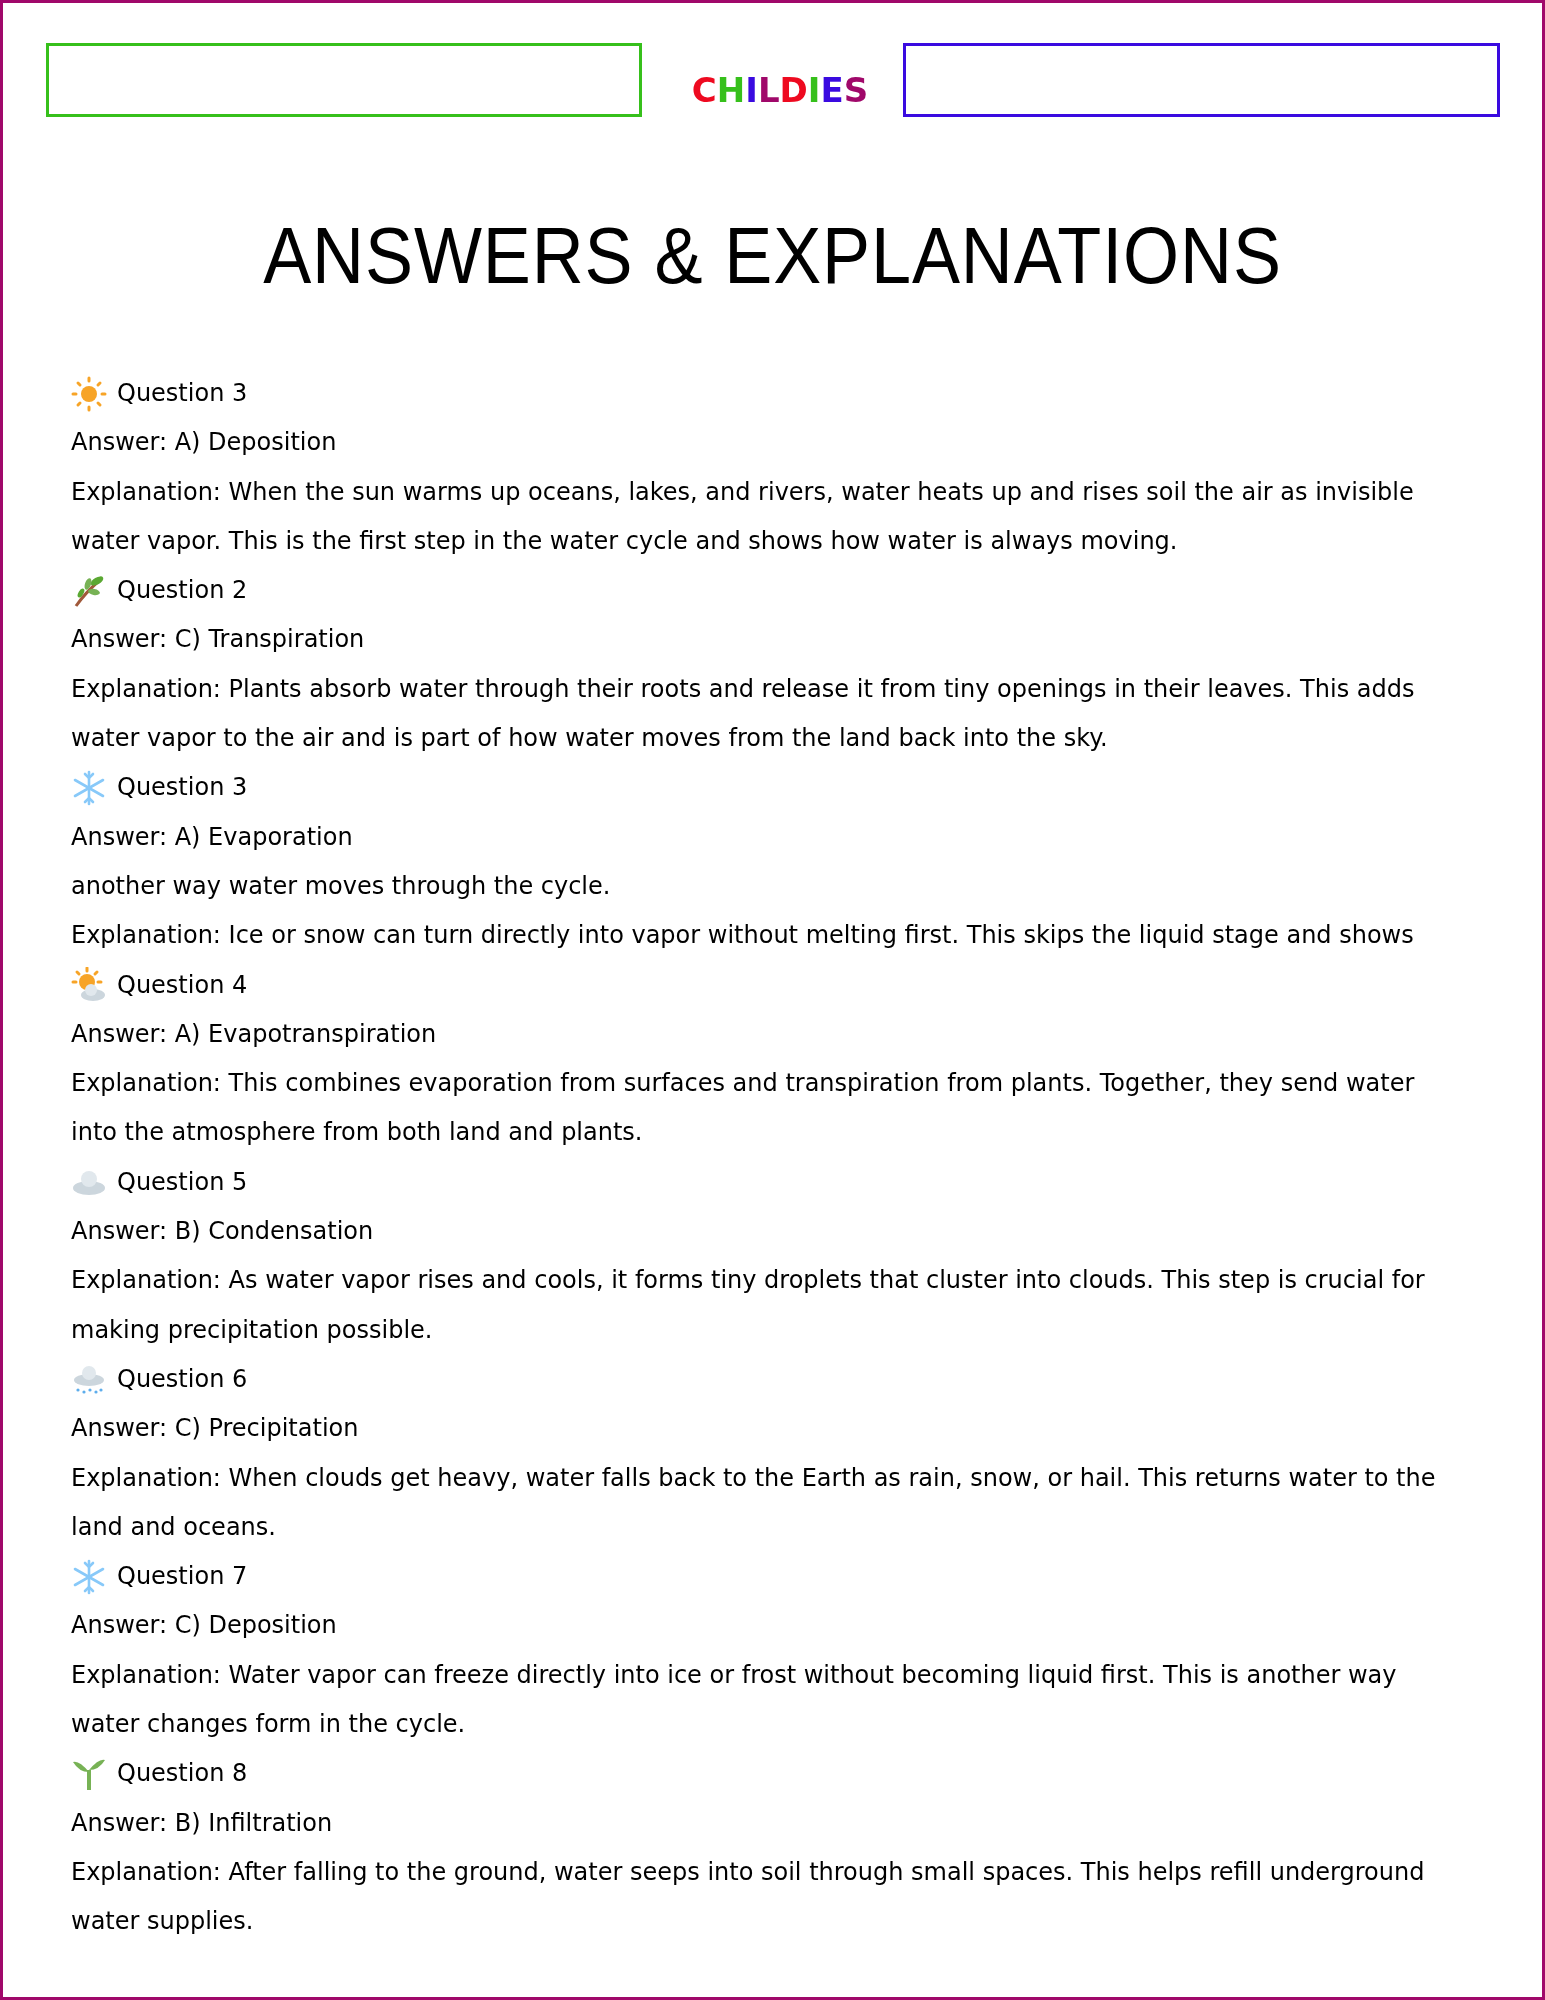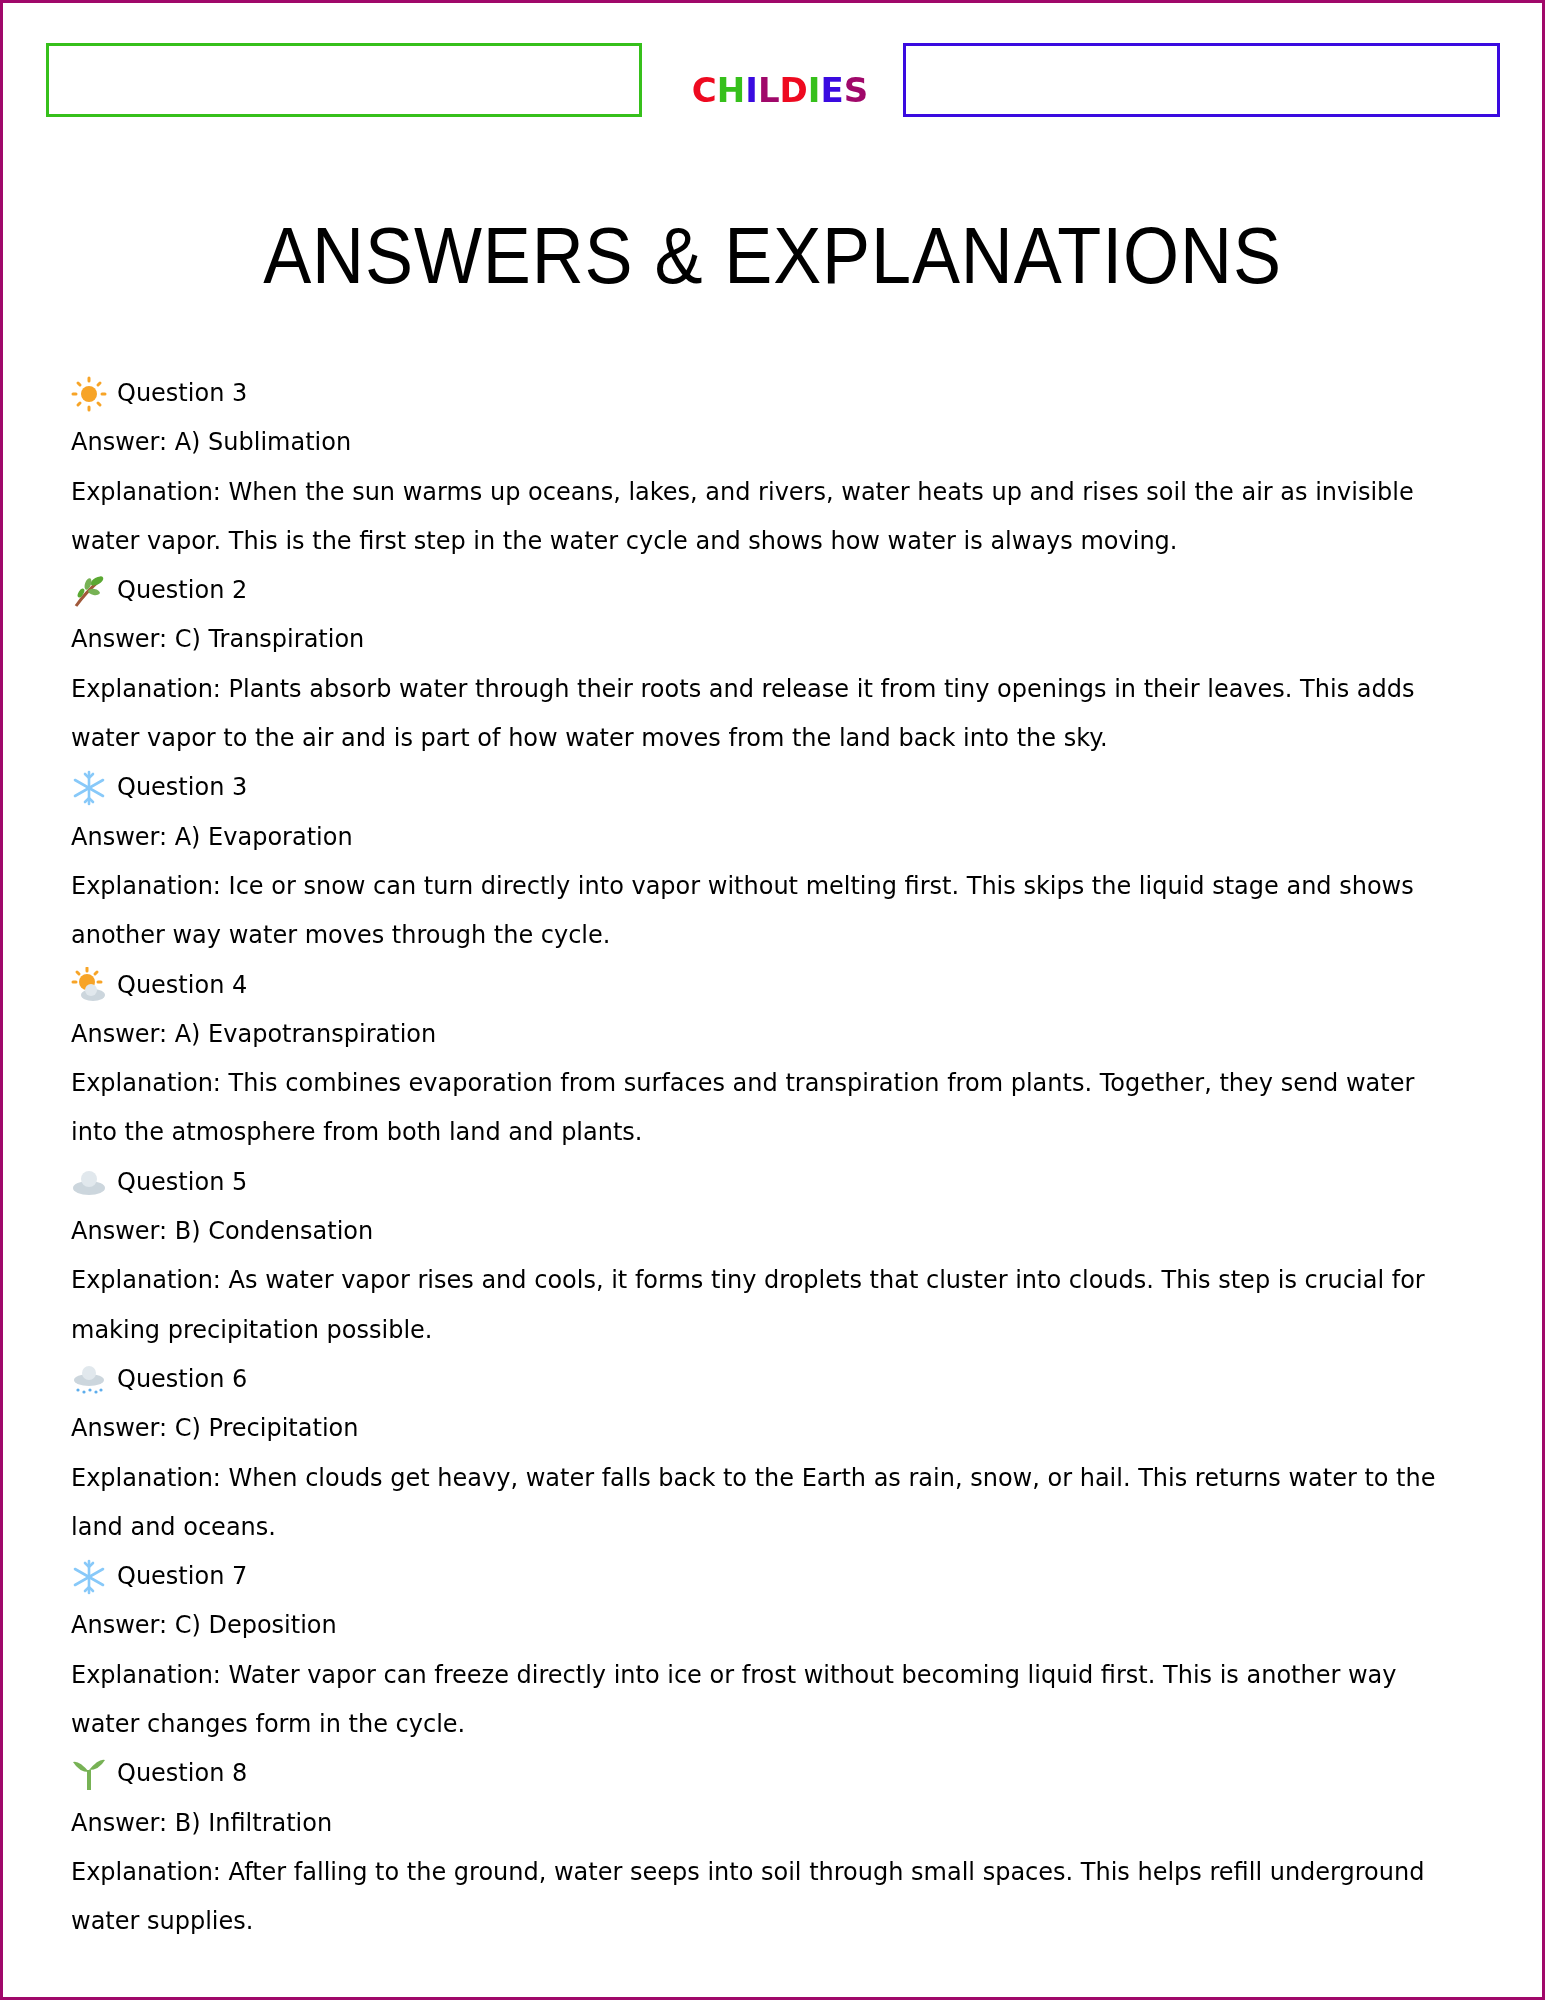--- a/index.html
+++ b/index.html
@@ -38,21 +38,21 @@
             <line x1="2" y1="18" x2="5" y2="18"></line>
             <line x1="31" y1="18" x2="34" y2="18"></line>
             <line x1="7" y1="7" x2="9" y2="9"></line>
             <line x1="27" y1="27" x2="29" y2="29"></line>
             <line x1="7" y1="29" x2="9" y2="27"></line>
             <line x1="27" y1="9" x2="29" y2="7"></line>
           </g>
         </svg></span>
       <span>Question 3</span>
     </div>
-    <div class="line">Answer: A) Sublimation</div>
+    <div class="line">Answer: A) Deposition</div>
     <div class="line">Explanation: When the sun warms up oceans, lakes, and rivers, water heats up and rises soil the air as invisible</div>
     <div class="line">water vapor. This is the first step in the water cycle and shows how water is always moving.</div>
     <div class="line q-head">
       <span class="emoji"><svg viewBox="0 0 36 36" width="36" height="36">
           <path d="M5 33 Q14 20 30 6" stroke="#a0593a" stroke-width="3" fill="none"></path>
           <ellipse cx="26" cy="8" rx="7" ry="3.5" transform="rotate(-30 26 8)" fill="#5aa832"></ellipse>
           <ellipse cx="17" cy="11" rx="6" ry="3" transform="rotate(-70 17 11)" fill="#77b255"></ellipse>
           <ellipse cx="23" cy="19" rx="6" ry="3" transform="rotate(10 23 19)" fill="#77b255"></ellipse>
           <ellipse cx="10" cy="20" rx="5" ry="2.5" transform="rotate(-60 10 20)" fill="#5aa832"></ellipse>
         </svg></span>
@@ -67,22 +67,22 @@
             <line x1="18" y1="2" x2="18" y2="34"></line>
             <line x1="4" y1="10" x2="32" y2="26"></line>
             <line x1="4" y1="26" x2="32" y2="10"></line>
             <polyline points="14,4 18,8 22,4" fill="none"></polyline>
             <polyline points="14,32 18,28 22,32" fill="none"></polyline>
           </g>
         </svg></span>
       <span>Question 3</span>
     </div>
     <div class="line">Answer: A) Evaporation</div>
+    <div class="line">another way water moves through the cycle.</div>
     <div class="line">Explanation: Ice or snow can turn directly into vapor without melting first. This skips the liquid stage and shows</div>
-    <div class="line">another way water moves through the cycle.</div>
     <div class="line q-head">
       <span class="emoji"><svg viewBox="0 0 36 36" width="36" height="36">
           <circle cx="16" cy="15" r="8" fill="#f7a427"></circle>
           <g stroke="#f7a427" stroke-width="3" stroke-linecap="round">
             <line x1="16" y1="1" x2="16" y2="4"></line>
             <line x1="2" y1="15" x2="5" y2="15"></line>
             <line x1="6" y1="5" x2="8" y2="7"></line>
             <line x1="26" y1="5" x2="24" y2="7"></line>
             <line x1="30" y1="15" x2="27" y2="15"></line>
           </g>

